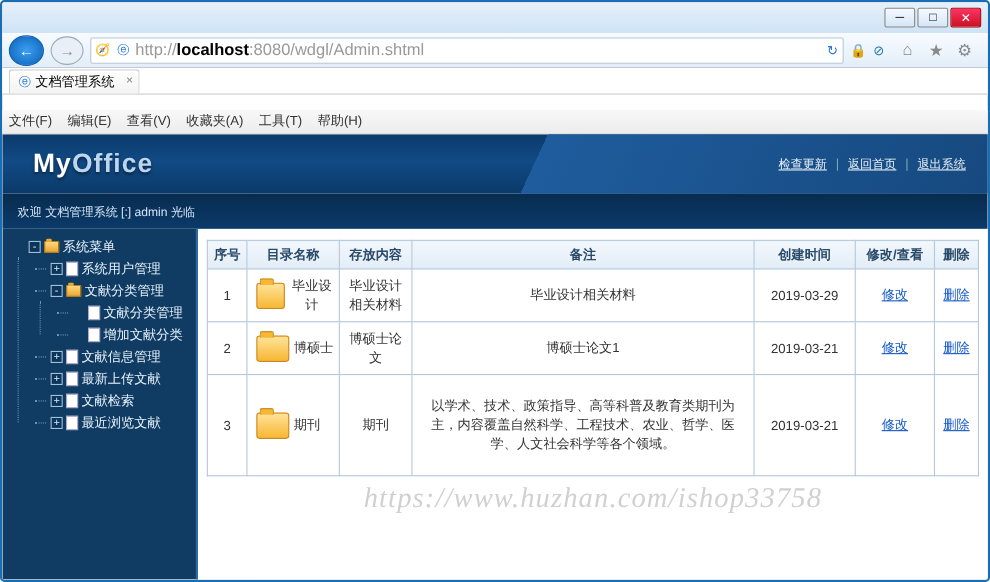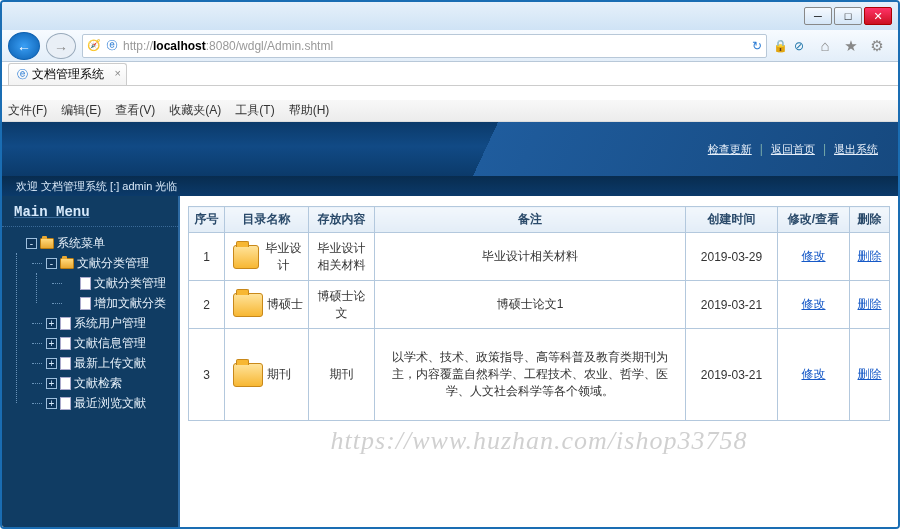--- a/index.html
+++ b/index.html
@@ -14,21 +14,21 @@
 .winbtn.min { background: linear-gradient(#f5f9ff,#d5e6f7); }
 .winbtn.max { background: linear-gradient(#f5f9ff,#d5e6f7); }
 .winbtn.close { background: linear-gradient(#f36,#c12); color: #fff; border-color:#a00; }
 
 .navbar { background: linear-gradient(#f7fbff,#e3eef9); height: 32px; display: flex; align-items: center; padding: 0 6px; gap: 6px; border-bottom: 1px solid #b8c8d8; }
 .navbtn { width: 30px; height: 26px; border-radius: 50%; border:1px solid #9ab; display:flex; align-items:center; justify-content:center; font-size:14px; cursor:pointer; }
 .navbtn.back { background: radial-gradient(#3a9ff5,#0b5fb0); color:#fff; border-color:#0b5fb0; width:32px; height:28px;}
 .navbtn.fwd { background: #e9eff6; color:#888; }
 .url-wrap { flex:1; display:flex; align-items:center; border:1px solid #b8c8d8; background:#fff; height:24px; border-radius:2px; padding:0 4px; gap:4px;}
 .url-icon { width:14px; height:14px; display:inline-flex; align-items:center; justify-content:center; font-size:11px; color:#588; }
-.url { flex:1; font-size:12px; color:#444; outline:none; border:none; background:transparent;}
+.url { flex:1; font-size:15px; color:#444; outline:none; border:none; background:transparent;}
 .url .grey{color:#999}
 .url .host{color:#000;font-weight:600}
 .rt-icons { display:flex; gap:8px; padding:0 6px; }
 .rt-icons span{ width:18px; height:18px; display:inline-flex; align-items:center; justify-content:center; color:#888; font-size:15px; cursor:pointer;}
 
 .tabs { background:#fff; height:24px; display:flex; align-items:flex-end; border-bottom:1px solid #ccc; padding-left:6px;}
 .tab { border:1px solid #ccc; border-bottom:none; background:linear-gradient(#fff,#f3f3f3); height:22px; padding:0 22px 0 8px; display:flex; align-items:center; font-size:12px; position:relative; border-radius:3px 3px 0 0;}
 .tab .x{ position:absolute; right:5px; top:3px; font-size:11px; color:#888; cursor:pointer;}
 
 .menubar{ background:linear-gradient(#f8f8f8,#ececec); height:22px; display:flex; align-items:center; padding:0 6px; gap:14px; border-bottom:1px solid #ddd;margin-top:14px;}
@@ -38,21 +38,21 @@
 .app { flex:1; display:flex; flex-direction:column; background:#fff; overflow:hidden;}
 .app-header{ height:54px; background:linear-gradient(180deg,#0b3a6a 0%,#114a85 45%,#0b3a6a 100%); position:relative; display:flex; align-items:center; color:#fff;}
 .app-header::after{content:""; position:absolute; right:0; top:0; height:100%; width:65%; background:linear-gradient(115deg, transparent 0%, transparent 30%, #1f5c9d 30%, #16497f 100%); }
 .logo-area{ display:flex; align-items:center; gap:10px; padding-left:18px; z-index:1;}
 .logo-text{ font-size:24px; font-weight:bold; text-shadow:0 2px 3px rgba(0,0,0,.5); letter-spacing:1px; font-family:Arial;}
 .logo-text b{color:#bcd6f0;font-weight:bold;}
 .top-links{ margin-left:auto; z-index:1; display:flex; gap:8px; padding-right:20px;}
 .top-links a{ color:#e8f0fa; font-size:11px; text-decoration:underline; cursor:pointer;text-align:right;}
 .top-links .sep{color:#7aa;}
 
-.welcome{ height:20px; background:linear-gradient(#082c4f,#0b3a6a); color:#d7e7f7; font-size:11px; padding:0 14px; display:flex; align-items:center;}
+.welcome{ height:32px; background:linear-gradient(#082c4f,#0b3a6a); color:#d7e7f7; font-size:11px; padding:0 14px; display:flex; align-items:center;}
 
 .app-body{ flex:1; display:flex; overflow:hidden;}
 .sidebar{ width:178px; background:#103c63; border-right:2px solid #2d6aa3; display:flex; flex-direction:column;}
 .side-title{ color:#d6e9fb; font-family:"Courier New",monospace; font-size:14px; font-weight:bold; padding:8px 12px 6px; border-bottom:1px dotted #3a6a98; text-decoration: underline; text-decoration-color:#3a6a98;}
 .tree{ padding:6px 4px 0 4px; color:#fff; font-size:12px; flex:1;}
 .tree ul{ list-style:none; padding-left:16px; position:relative;}
 .tree li{ position:relative; line-height:20px; padding-left:4px; white-space:nowrap;}
 .tree li::before{content:""; position:absolute; left:-10px; top:10px; width:10px; border-top:1px dotted #6a94ba;}
 .tree ul::before{content:""; position:absolute; left:-10px; top:0; bottom:10px; border-left:1px dotted #6a94ba;}
 .tree > ul > li::before{ border:none; }
@@ -122,44 +122,51 @@
     <span>文件(F)</span>
     <span>编辑(E)</span>
     <span>查看(V)</span>
     <span>收藏夹(A)</span>
     <span>工具(T)</span>
     <span>帮助(H)</span>
   </div>
 
   <div class="app">
     <div class="app-header">
+      <div class="logo-area">
+        <span>
+          <svg viewBox="0 0 60 50">
+              <path d="M2 6 L20 18 L14 24 L28 22 L44 46 L34 22 L50 10 L30 16 Z" fill="#e8f0fa" stroke="#cde" stroke-width="1"></path>
+            </svg>
+        </span>
+        <span class="logo-text"><span>My</span><b>Office</b></span>
+      </div>
       <div class="top-links">
         <a>检查更新</a>
           <span class="sep">|</span>
         <a>返回首页</a>
           <span class="sep">|</span>
         <a>退出系统</a>
       </div>
     </div>
     <div class="welcome">欢迎 文档管理系统 [:] admin 光临</div>
 
     <div class="app-body">
 
       <div class="sidebar">
-        <div class="side-title">Main Menu</div>
         <div class="tree">
           <ul>
             <li>
               <span class="tgl">-</span><span class="ic folder"></span><span class="lbl">系统菜单</span>
               <ul id="tree-children">
+                  <li><span class="tgl">+</span><span class="ic file"></span><span class="lbl">系统用户管理</span></li>
                   <li><span class="tgl">-</span><span class="ic folder"></span><span class="lbl">文献分类管理</span><ul>
                       <li><span style="display:inline-block;width:14px"></span><span class="ic file"></span><span class="lbl">文献分类管理</span></li>
                       <li><span style="display:inline-block;width:14px"></span><span class="ic file"></span><span class="lbl">增加文献分类</span></li>
                     </ul></li>
-                  <li><span class="tgl">+</span><span class="ic file"></span><span class="lbl">系统用户管理</span></li>
                   <li><span class="tgl">+</span><span class="ic file"></span><span class="lbl">文献信息管理</span></li>
                   <li><span class="tgl">+</span><span class="ic file"></span><span class="lbl">最新上传文献</span></li>
                   <li><span class="tgl">+</span><span class="ic file"></span><span class="lbl">文献检索</span></li>
                   <li><span class="tgl">+</span><span class="ic file"></span><span class="lbl">最近浏览文献</span></li>
                 </ul>
             </li>
           </ul>
         </div>
       </div>
 

